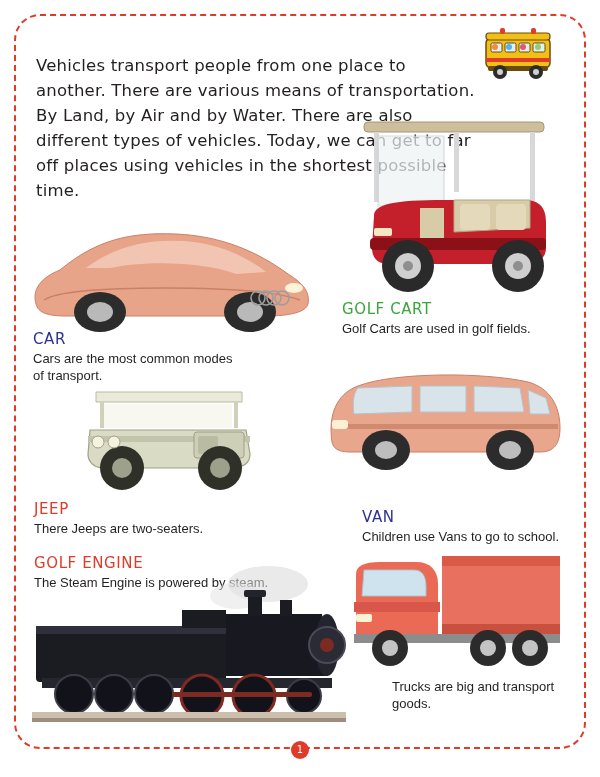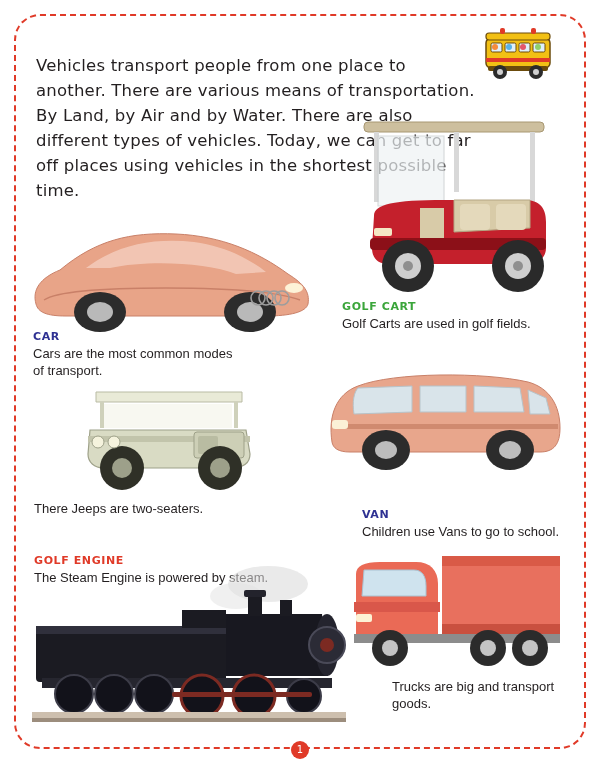--- a/index.html
+++ b/index.html
@@ -50,22 +50,22 @@
     right: 38px;
     top: 24px;
     width: 84px;
     height: 62px;
   }
 
   
   .entry { position: absolute; }
   .entry .title {
     font-family: "DejaVu Sans", sans-serif;
-    font-size: 11px;
-    font-weight: bold;
+    font-size: 15px;
+    font-weight: normal;
     letter-spacing: 0.6px;
     margin: 0 0 2px 0;
   }
   .entry .desc {
     font-family: Liberation Sans, sans-serif;
     font-size: 13px;
     line-height: 17px;
     color: #231f20;
     margin: 0;
   }
@@ -184,20 +184,21 @@
     <rect x="124" y="52" width="20" height="18" rx="2" fill="#b9bca2"></rect>
     <circle cx="48" cy="84" r="22" fill="#2f3027"></circle>
     <circle cx="48" cy="84" r="10" fill="#9da08a"></circle>
     <circle cx="146" cy="84" r="22" fill="#2f3027"></circle>
     <circle cx="146" cy="84" r="10" fill="#9da08a"></circle>
     <circle cx="24" cy="58" r="6" fill="#f5f3dd" stroke="#9ea189" stroke-width="1"></circle>
     <circle cx="40" cy="58" r="6" fill="#f5f3dd" stroke="#9ea189" stroke-width="1"></circle>
   </svg>
 
   <div class="entry" style="left:34px; top:500px; width:250px;">
+    <div class="title title-jeep">JEEP</div>
     <div class="desc">There Jeeps are two-seaters.</div>
   </div>
 
   <svg class="photo" style="left:314px; top:364px; width:260px; height:120px;" viewBox="0 0 260 120">
     <path d="M18 78 C14 52 22 30 44 22 C80 8 170 8 214 18 C236 24 246 42 246 64 C246 80 240 88 226 88 L36 88 C24 88 19 84 18 78 Z" fill="#e8a68c" stroke="#c98068" stroke-width="1"></path>
     <path d="M44 24 L98 22 L98 48 L40 50 C38 38 40 28 44 24 Z" fill="#d9e4ea" stroke="#b7c3c9" stroke-width="1"></path>
     <path d="M106 22 L152 22 L152 48 L106 48 Z" fill="#d9e4ea" stroke="#b7c3c9" stroke-width="1"></path>
     <path d="M160 22 L206 24 L210 48 L160 48 Z" fill="#d9e4ea" stroke="#b7c3c9" stroke-width="1"></path>
     <path d="M214 26 L232 34 L236 50 L216 50 Z" fill="#d9e4ea" stroke="#b7c3c9" stroke-width="1"></path>
     <rect x="20" y="60" width="224" height="5" fill="#d08a6f"></rect>

